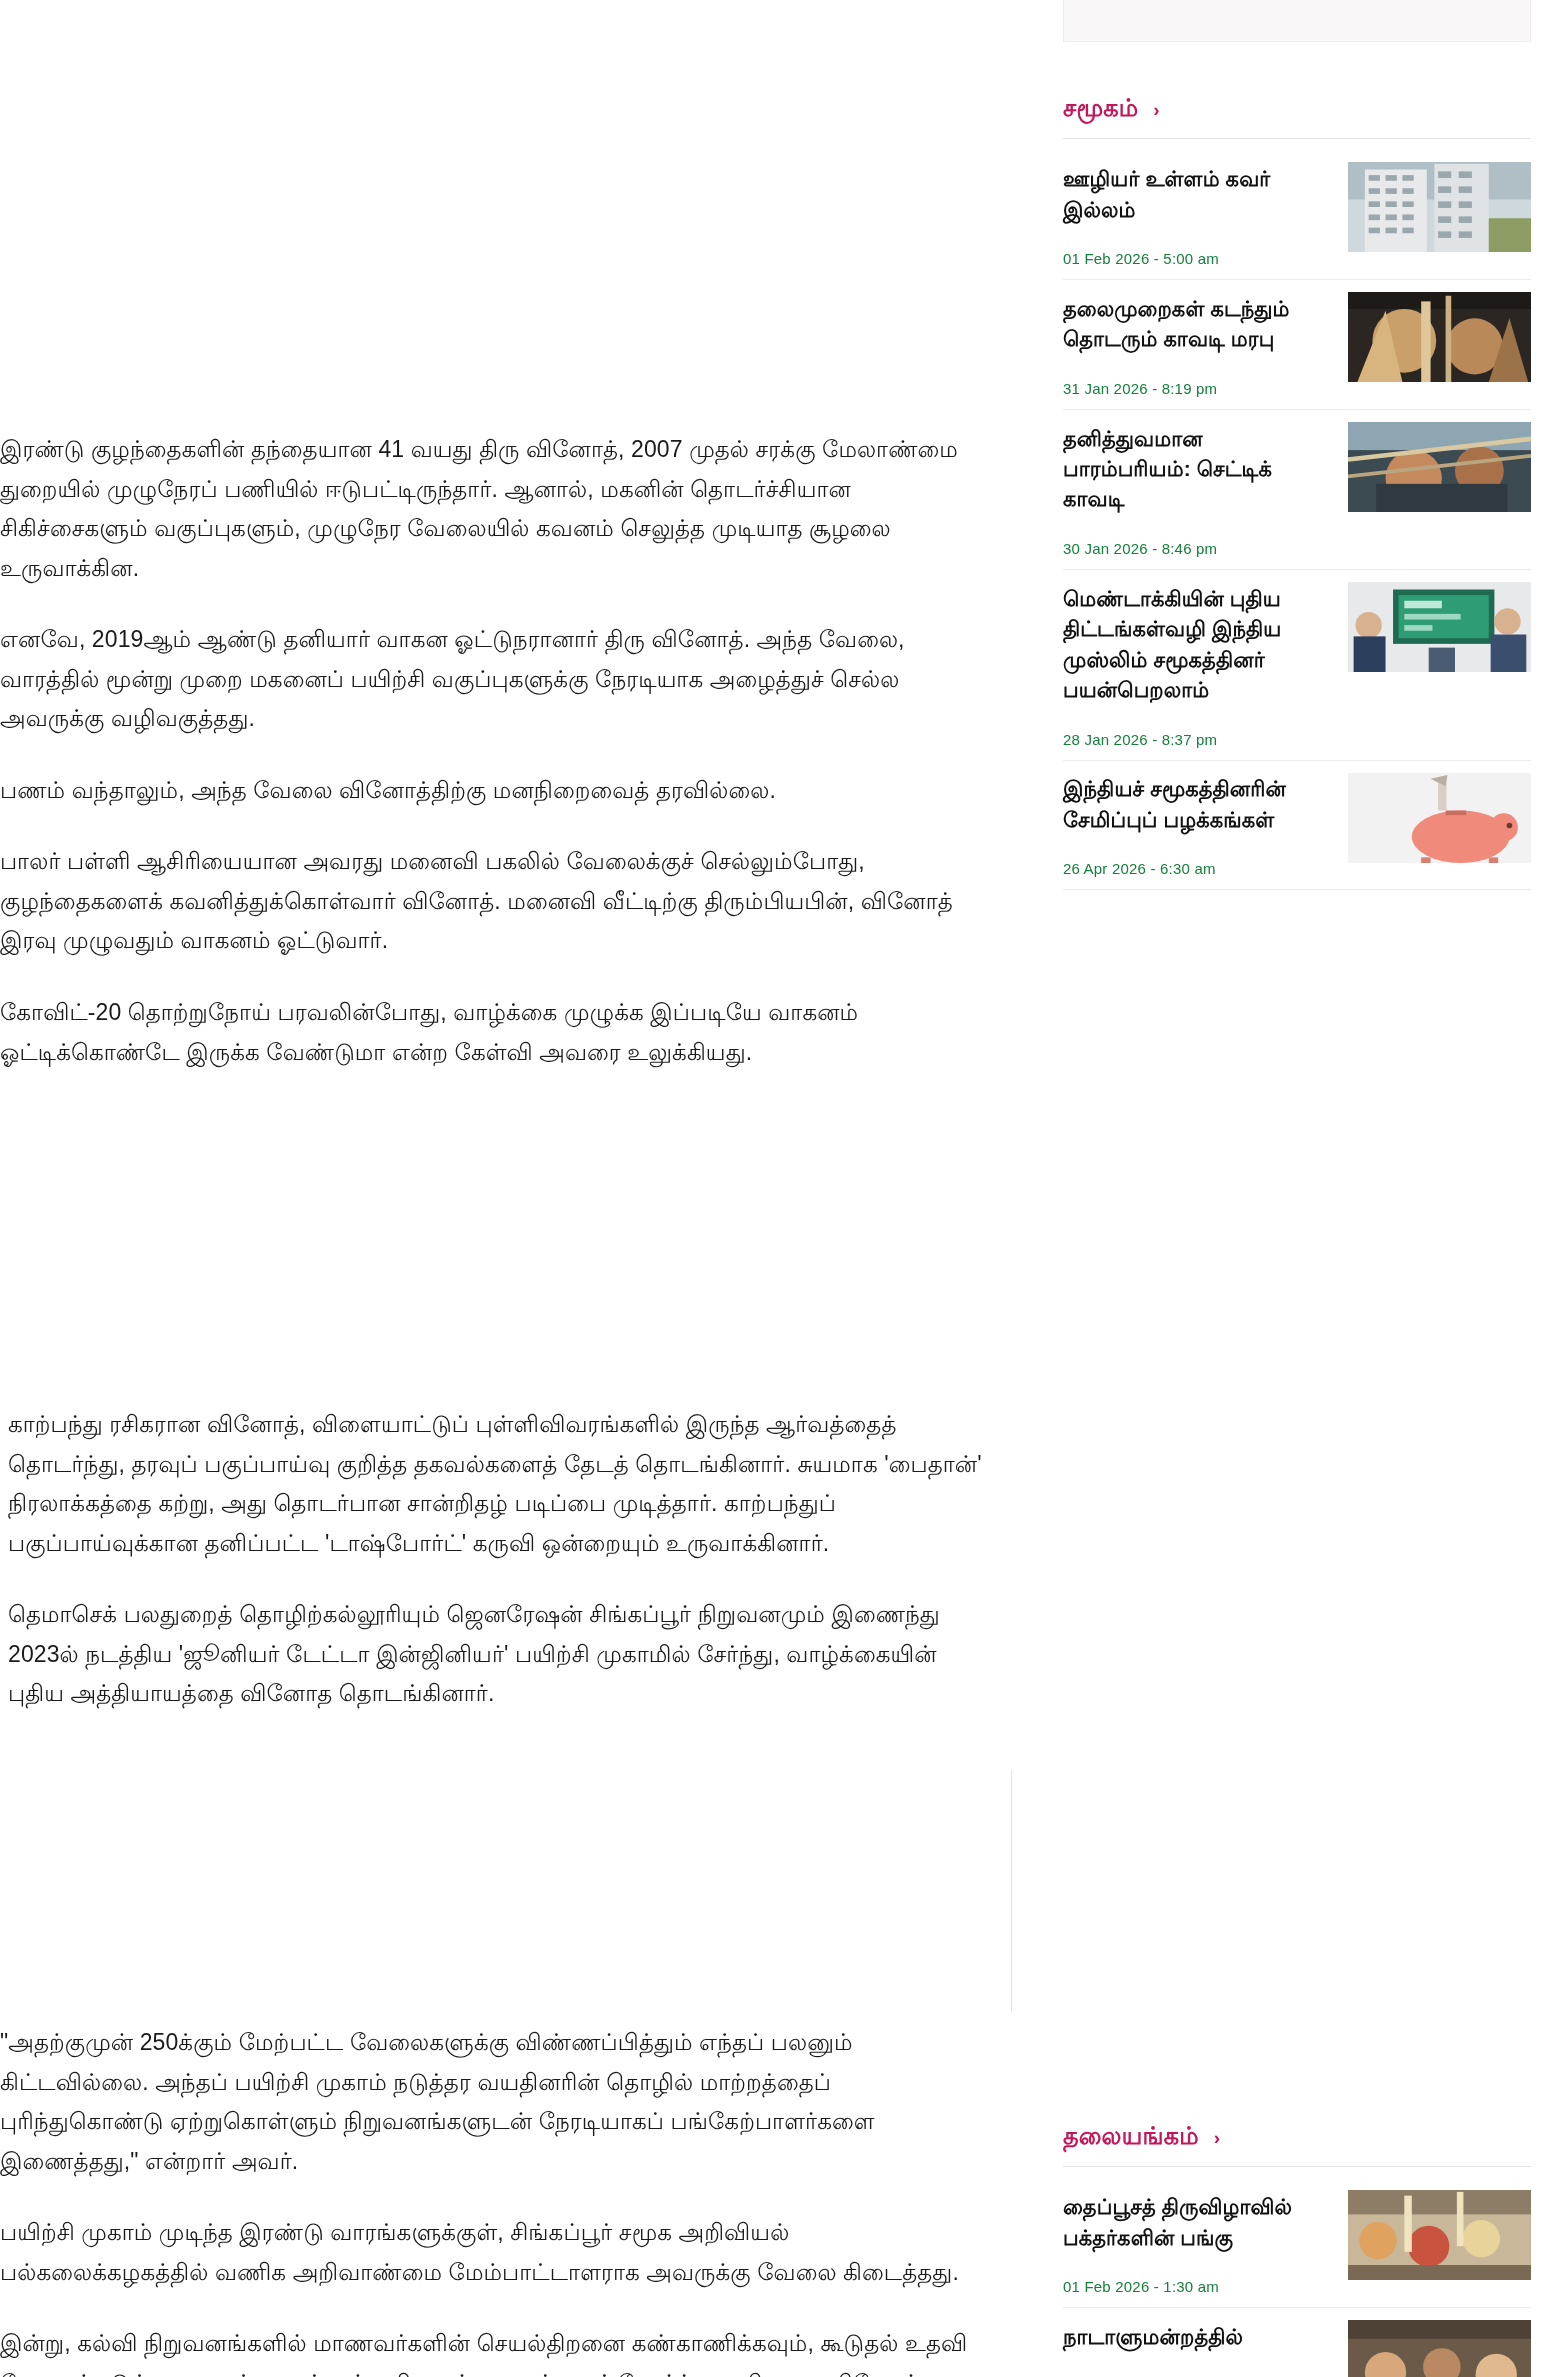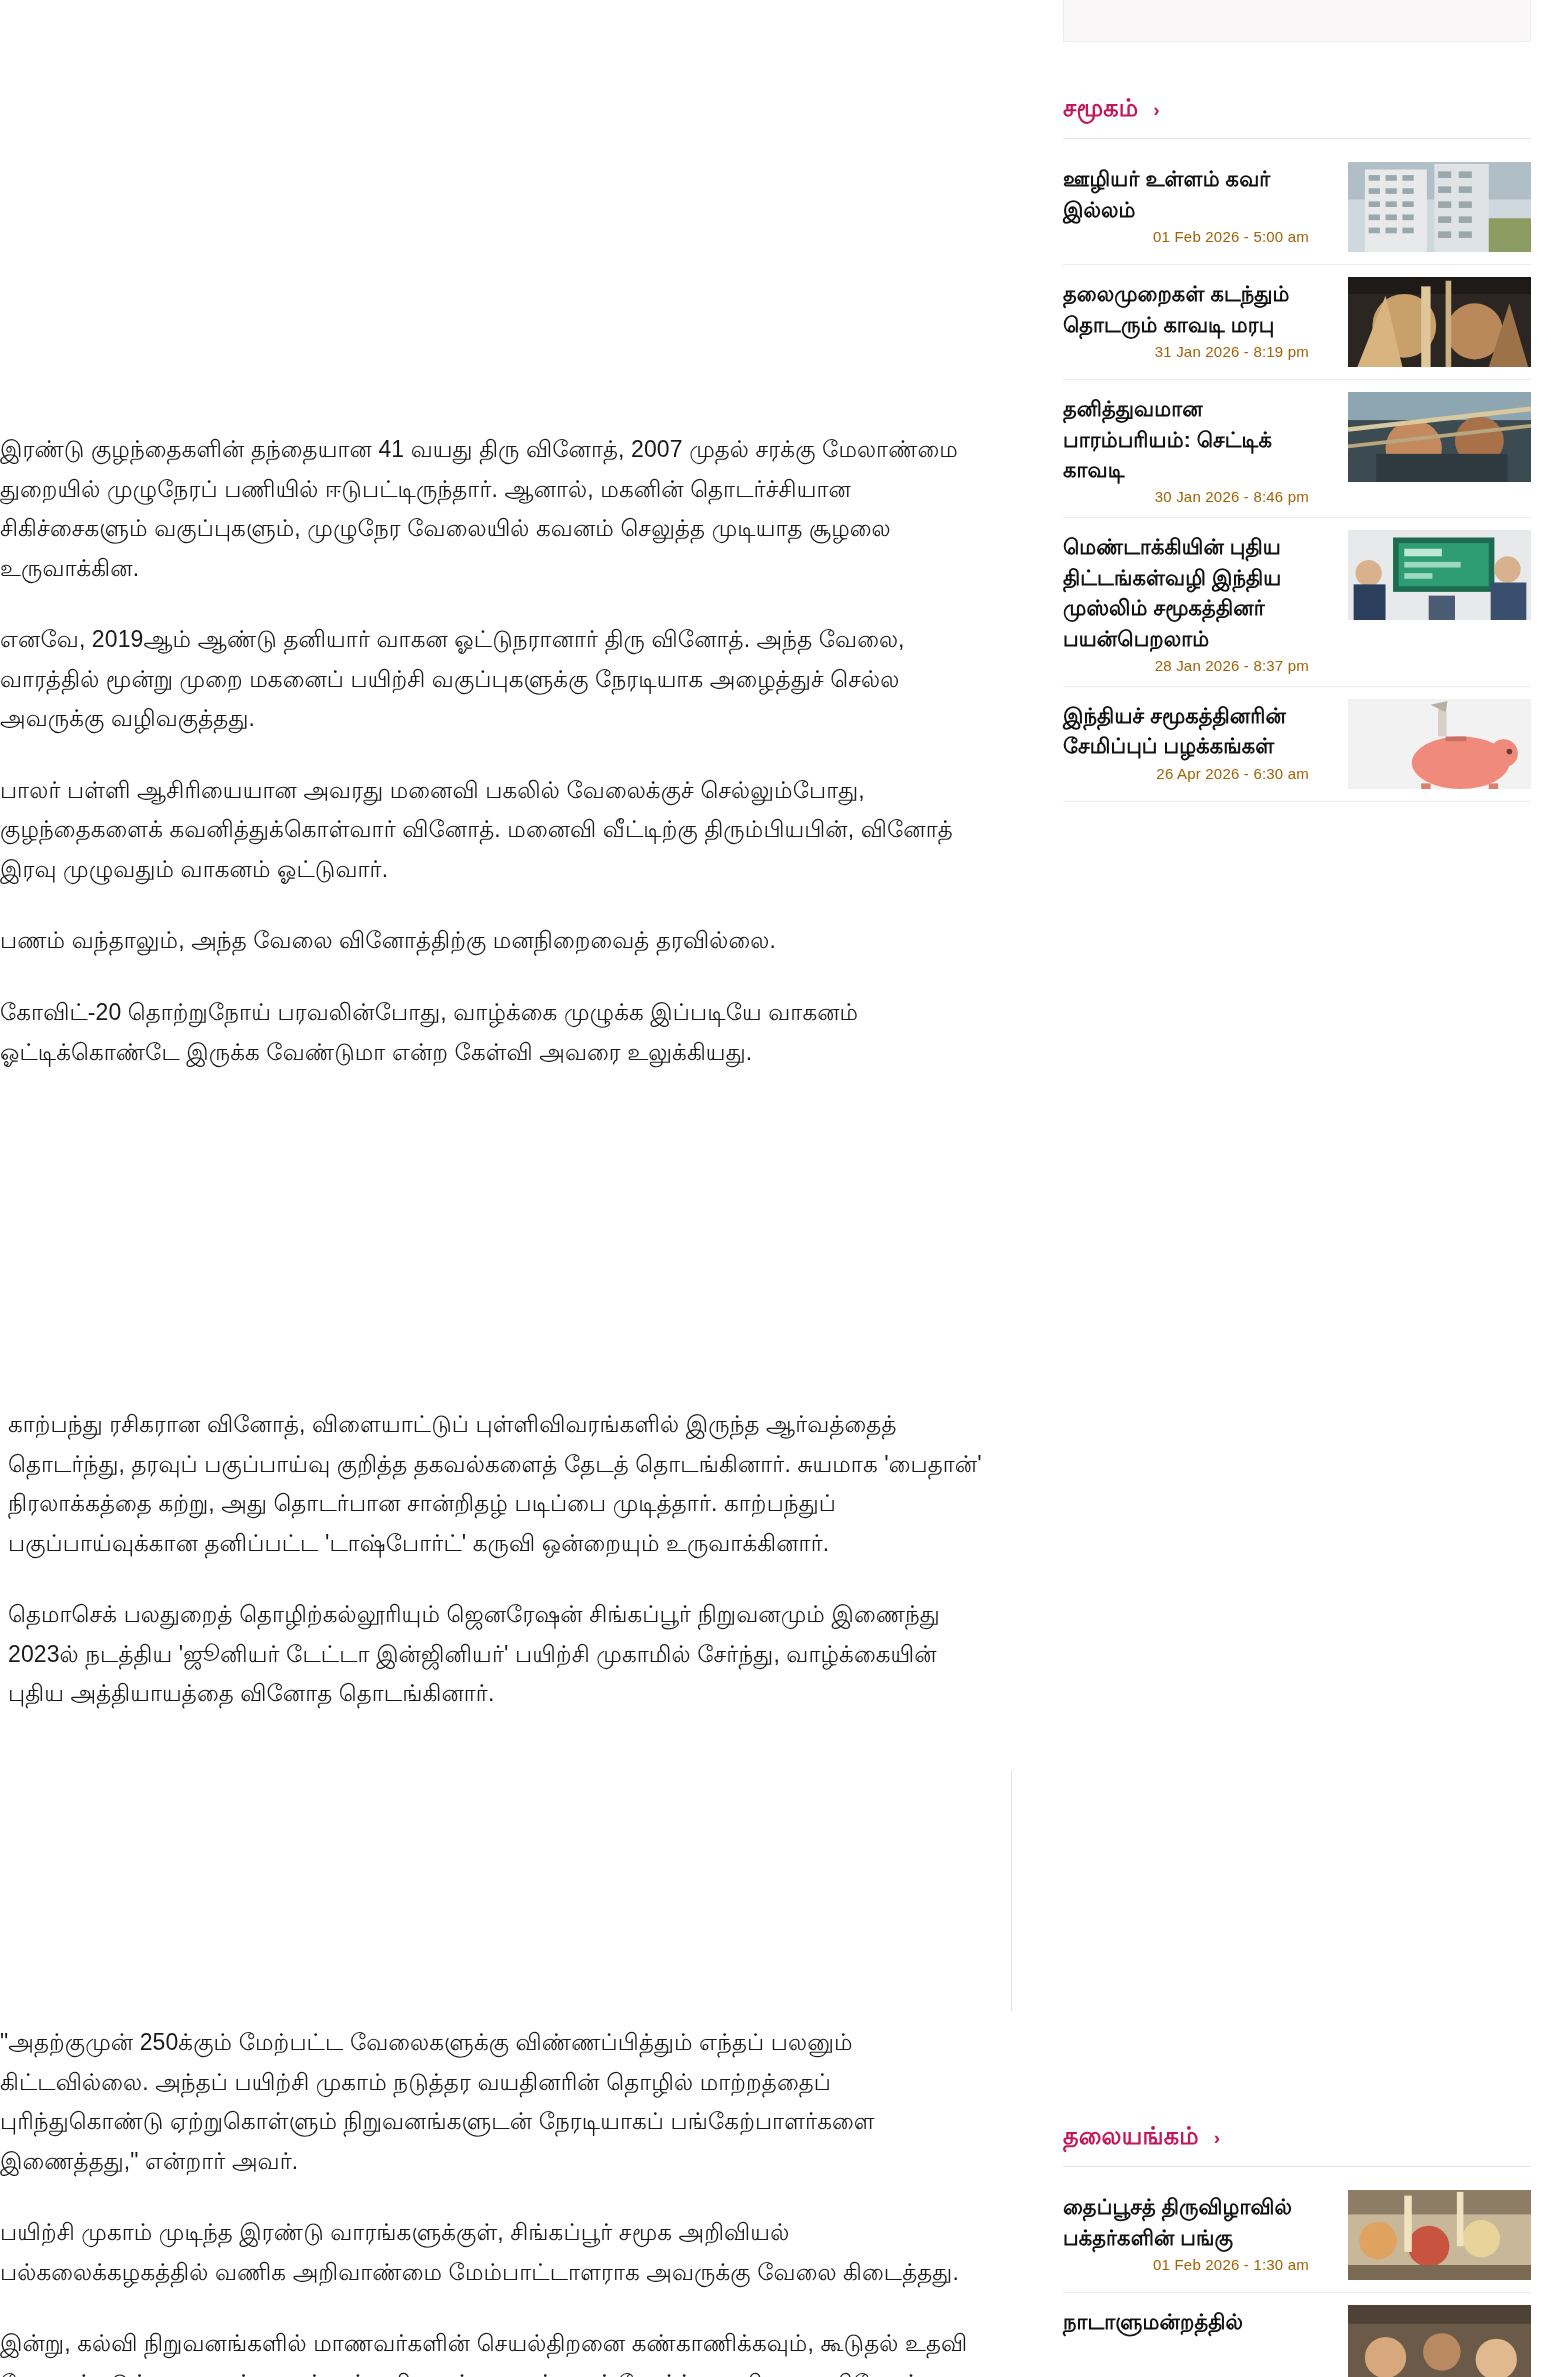--- a/index.html
+++ b/index.html
@@ -116,24 +116,23 @@
   }
   .news-title {
     font-size: 21px;
     line-height: 1.45;
     color: #111111;
     font-weight: bold;
     letter-spacing: 0.1px;
   }
   .news-date {
     font-size: 15px;
-    color: #a16207;
-    margin-top: 3px;
+    color: #15803d;
+    margin-top: 25px;
     letter-spacing: 0.2px;
-    text-align: right;
   }
   .news-thumb {
     width: 183px;
     height: 90px;
     flex: 0 0 183px;
     overflow: hidden;
     position: relative;
     background: #d9d9d9;
   }
   .news-thumb svg { display: block; width: 100%; height: 100%; }
@@ -141,22 +140,22 @@
 </head>
 <body>
 
 <div id="page">
 
   <div class="article-col">
 
     <div class="block-1">
       <p class="para">இரண்டு குழந்தைகளின் தந்தையான 41 வயது திரு வினோத், 2007 முதல் சரக்கு மேலாண்மை துறையில் முழுநேரப் பணியில் ஈடுபட்டிருந்தார். ஆனால், மகனின் தொடர்ச்சியான சிகிச்சைகளும் வகுப்புகளும், முழுநேர வேலையில் கவனம் செலுத்த முடியாத சூழலை உருவாக்கின.</p>
       <p class="para">எனவே, 2019ஆம் ஆண்டு தனியார் வாகன ஓட்டுநரானார் திரு வினோத். அந்த வேலை, வாரத்தில் மூன்று முறை மகனைப் பயிற்சி வகுப்புகளுக்கு நேரடியாக அழைத்துச் செல்ல அவருக்கு வழிவகுத்தது.</p>
+      <p class="para">பணம் வந்தாலும், அந்த வேலை வினோத்திற்கு மனநிறைவைத் தரவில்லை.</p>
       <p class="para">பாலர் பள்ளி ஆசிரியையான அவரது மனைவி பகலில் வேலைக்குச் செல்லும்போது, குழந்தைகளைக் கவனித்துக்கொள்வார் வினோத். மனைவி வீட்டிற்கு திரும்பியபின், வினோத் இரவு முழுவதும் வாகனம் ஓட்டுவார்.</p>
-      <p class="para">பணம் வந்தாலும், அந்த வேலை வினோத்திற்கு மனநிறைவைத் தரவில்லை.</p>
       <p class="para">கோவிட்-20 தொற்றுநோய் பரவலின்போது, வாழ்க்கை முழுக்க இப்படியே வாகனம் ஓட்டிக்கொண்டே இருக்க வேண்டுமா என்ற கேள்வி அவரை உலுக்கியது.</p>
     </div>
 
     <div class="block-2">
       <p class="para">காற்பந்து ரசிகரான வினோத், விளையாட்டுப் புள்ளிவிவரங்களில் இருந்த ஆர்வத்தைத் தொடர்ந்து, தரவுப் பகுப்பாய்வு குறித்த தகவல்களைத் தேடத் தொடங்கினார். சுயமாக 'பைதான்' நிரலாக்கத்தை கற்று, அது தொடர்பான சான்றிதழ் படிப்பை முடித்தார். காற்பந்துப் பகுப்பாய்வுக்கான தனிப்பட்ட 'டாஷ்போர்ட்' கருவி ஒன்றையும் உருவாக்கினார்.</p>
       <p class="para">தெமாசெக் பலதுறைத் தொழிற்கல்லூரியும் ஜெனரேஷன் சிங்கப்பூர் நிறுவனமும் இணைந்து 2023ல் நடத்திய 'ஜூனியர் டேட்டா இன்ஜினியர்' பயிற்சி முகாமில் சேர்ந்து, வாழ்க்கையின் புதிய அத்தியாயத்தை வினோத தொடங்கினார்.</p>
     </div>
 
     <div class="block-3">
       <p class="para">"அதற்குமுன் 250க்கும் மேற்பட்ட வேலைகளுக்கு விண்ணப்பித்தும் எந்தப் பலனும் கிட்டவில்லை. அந்தப் பயிற்சி முகாம் நடுத்தர வயதினரின் தொழில் மாற்றத்தைப் புரிந்துகொண்டு ஏற்றுகொள்ளும் நிறுவனங்களுடன் நேரடியாகப் பங்கேற்பாளர்களை இணைத்தது," என்றார் அவர்.</p>

